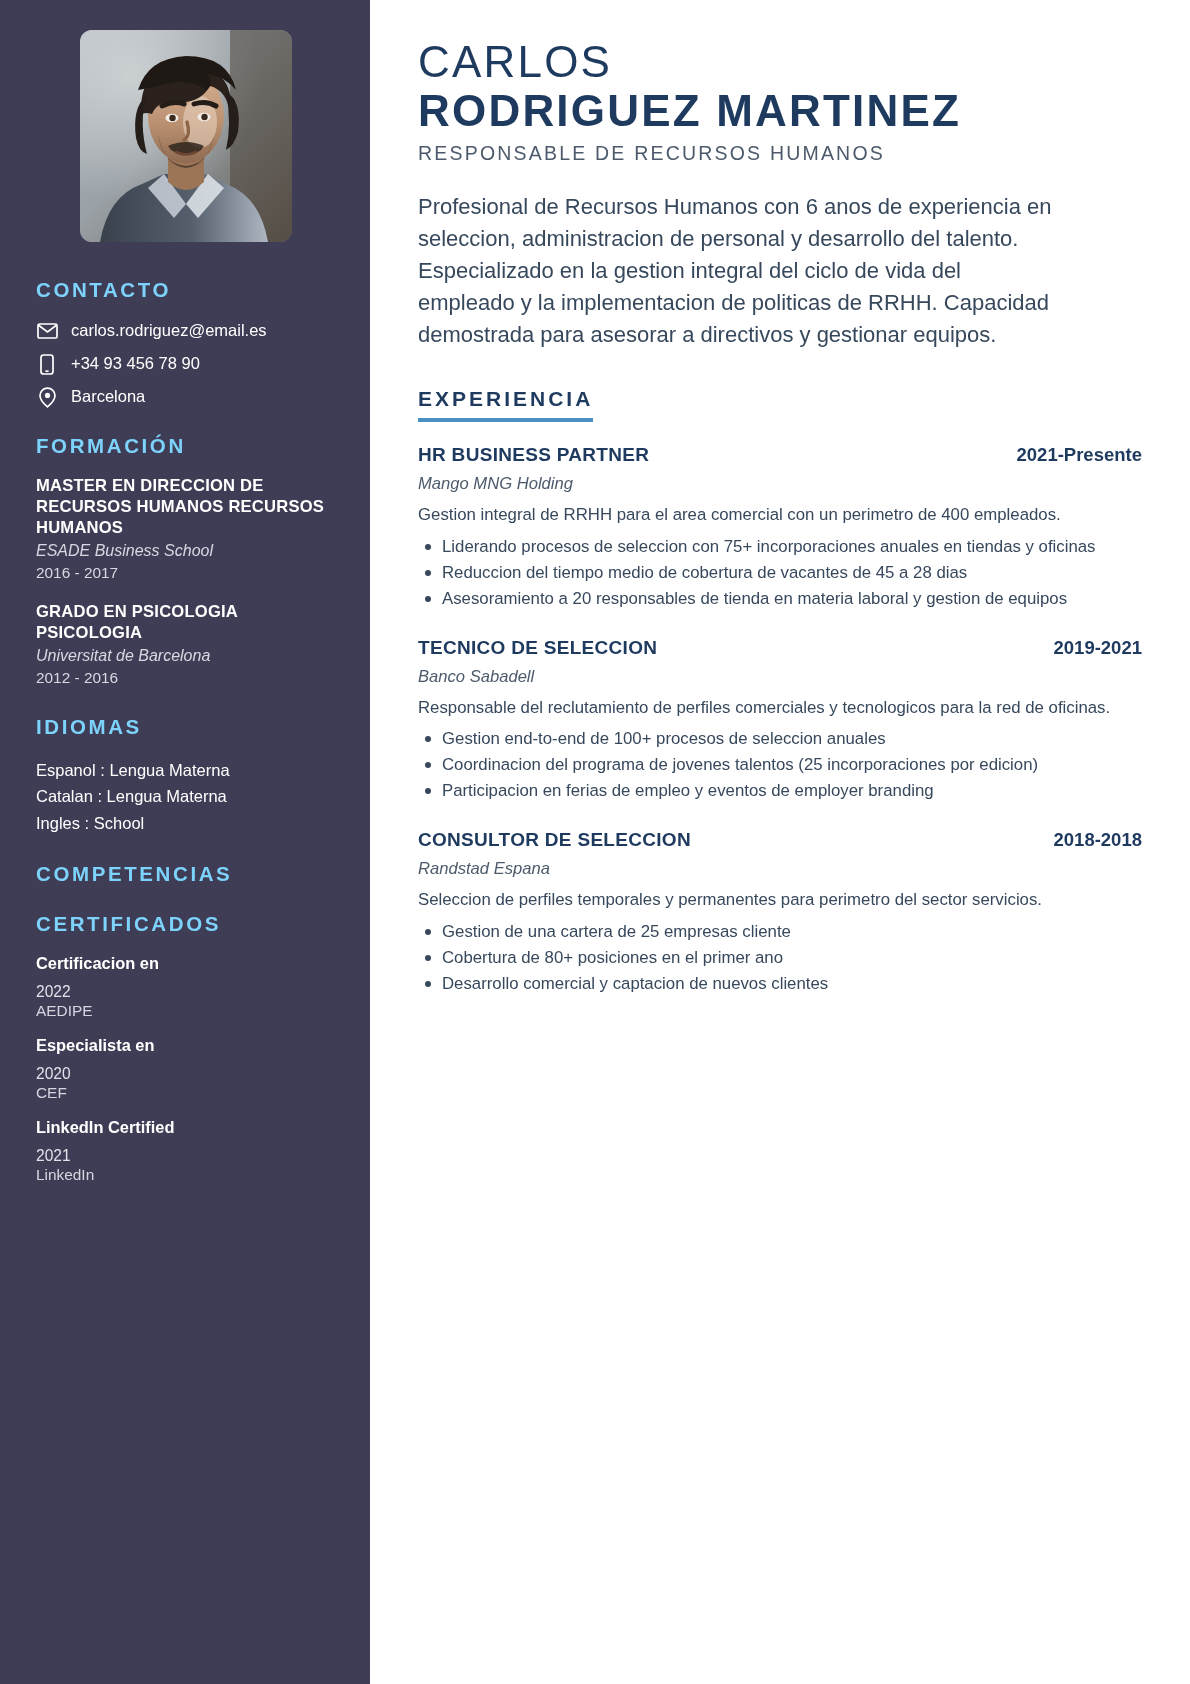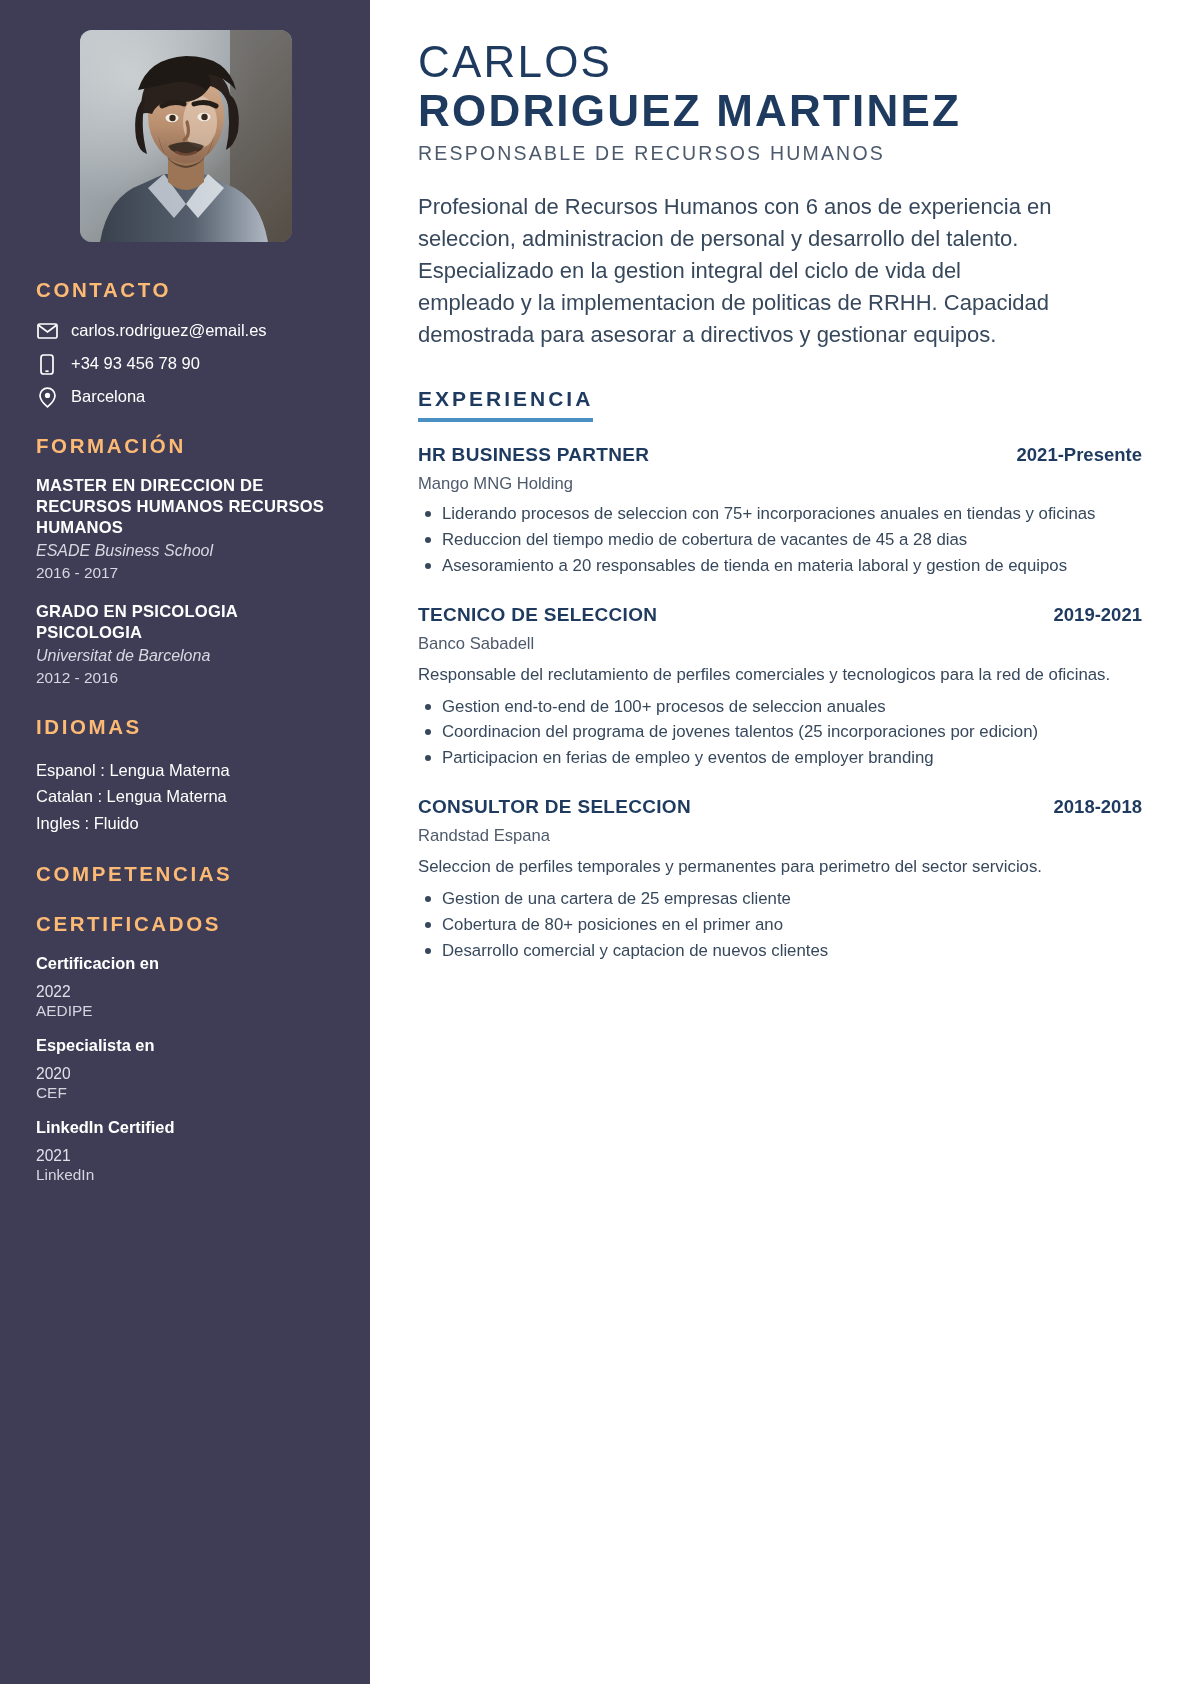--- a/index.html
+++ b/index.html
@@ -20,21 +20,21 @@
   }
   .photo-wrap { display: flex; justify-content: center; margin-bottom: 36px; }
   .photo {
     width: 212px; height: 212px; border-radius: 12px; overflow: hidden;
     position: relative; background: #7c8491;
   }
   .photo svg { display: block; width: 100%; height: 100%; }
 
   .side-h {
     font-size: 20.5px; font-weight: bold; letter-spacing: 2.6px;
-    color: #fdba74; text-transform: uppercase; margin-bottom: 18px;
+    color: #7dd3fc; text-transform: uppercase; margin-bottom: 18px;
   }
   .side-block { margin-bottom: 26px; }
 
   .contact-row { display: flex; align-items: center; gap: 13px; margin-bottom: 11px; }
   .ic { width: 22px; height: 22px; flex: 0 0 22px; display: flex; align-items: center; justify-content: center; }
   .ic svg { display: block; }
   .contact-txt { font-size: 16.5px; color: #ffffff; line-height: 1.3; }
 
   .edu-title { font-size: 16.6px; font-weight: bold; line-height: 1.26; color:#fff; letter-spacing: .2px; }
   .edu-school { font-size: 16px; font-style: italic; color: #d9d8e2; line-height: 1.35; margin-top: 1px; }
@@ -73,21 +73,21 @@
     display: inline-block; font-size: 21px; font-weight: bold;
     letter-spacing: 3px; color: #1e3a5f; text-transform: uppercase;
     padding-bottom: 7px; border-bottom: 4px solid #4a90c2;
     margin-top: 36px; margin-bottom: 22px;
   }
 
   .exp-item { margin-bottom: 26px; }
   .exp-head { display: flex; justify-content: space-between; align-items: baseline; gap: 14px; }
   .exp-role { font-size: 19px; font-weight: bold; color: #1e3a5f; letter-spacing: .3px; text-transform: uppercase; }
   .exp-dates { font-size: 18.5px; font-weight: bold; color: #1e3a5f; white-space: nowrap; }
-  .exp-company { font-size: 16.6px; color: #4d5a6b; margin-top: 8px; }
+  .exp-company { font-size: 16.6px; font-style: italic; color: #4d5a6b; margin-top: 8px; }
   .exp-desc { font-size: 16.8px; line-height: 1.42; color: #37485c; margin-top: 9px; }
   .exp-bullets { margin-top: 8px; padding-left: 0; list-style: none; }
   .exp-bullets li {
     position: relative; padding-left: 24px; font-size: 16.8px;
     line-height: 1.42; color: #37485c; margin-bottom: 2px;
   }
   .exp-bullets li::before {
     content: ""; position: absolute; left: 7px; top: 9px;
     width: 6px; height: 6px; border-radius: 50%; background: #37485c;
   }
@@ -208,21 +208,21 @@
         <div class="edu-title">GRADO EN PSICOLOGIA PSICOLOGIA</div>
         <div class="edu-school">Universitat de Barcelona</div>
         <div class="edu-years">2012 - 2016</div>
       </div>
     </section>
 
     <section class="side-block">
       <div class="side-h">IDIOMAS</div>
       <div class="lang-row">Espanol : Lengua Materna</div>
       <div class="lang-row">Catalan : Lengua Materna</div>
-      <div class="lang-row">Ingles : Fluido</div>
+      <div class="lang-row">Ingles : School</div>
     </section>
 
     <section class="side-block">
       <div class="side-h" style="margin-bottom:0">COMPETENCIAS</div>
     </section>
 
     <section class="side-block">
       <div class="side-h">CERTIFICADOS</div>
 
       <div class="cert-item">
@@ -264,20 +264,21 @@
 
     <div class="sec-h">EXPERIENCIA</div>
 
     
     <section class="exp-item">
       <div class="exp-head">
         <span class="exp-role">HR BUSINESS PARTNER</span>
         <span class="exp-dates">2021-Presente</span>
       </div>
       <div class="exp-company">Mango MNG Holding</div>
+      <div class="exp-desc">Gestion integral de RRHH para el area comercial con un perimetro de 400 empleados.</div>
       <ul class="exp-bullets">
         <li>Liderando procesos de seleccion con 75+ incorporaciones anuales en tiendas y oficinas</li>
         <li>Reduccion del tiempo medio de cobertura de vacantes de 45 a 28 dias</li>
         <li>Asesoramiento a 20 responsables de tienda en materia laboral y gestion de equipos</li>
       </ul>
     </section>
 
     
     <section class="exp-item">
       <div class="exp-head">

